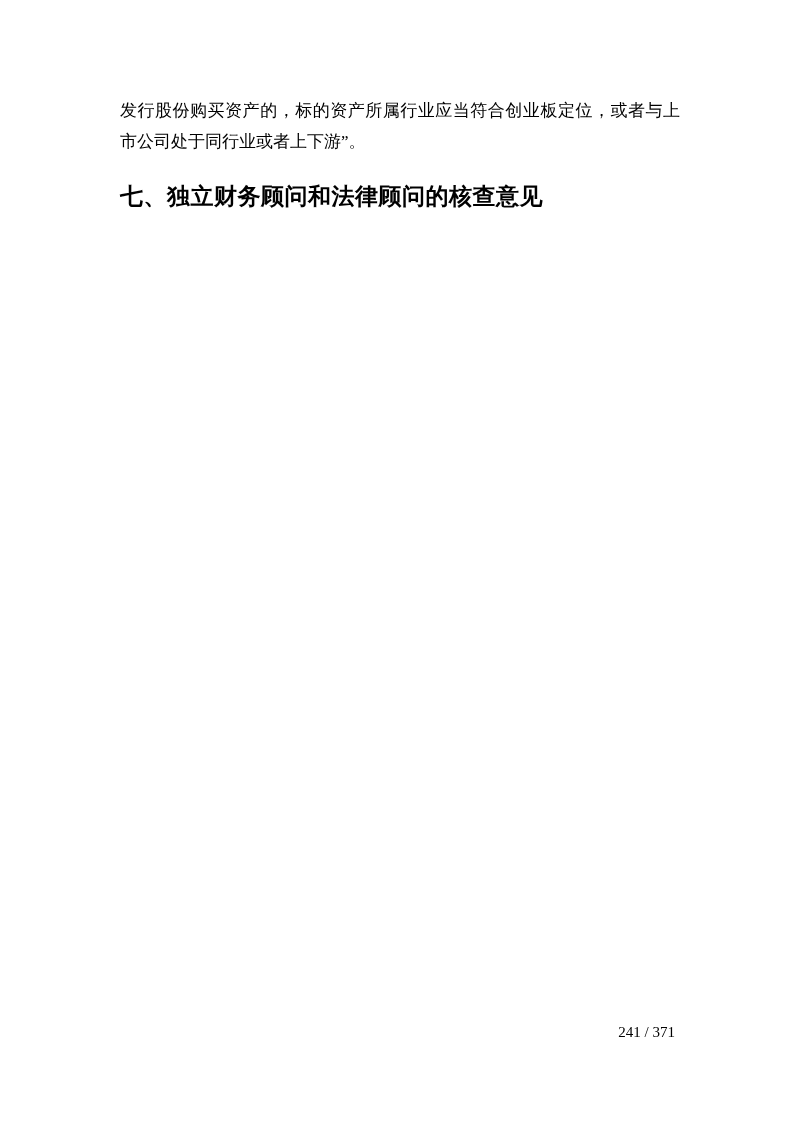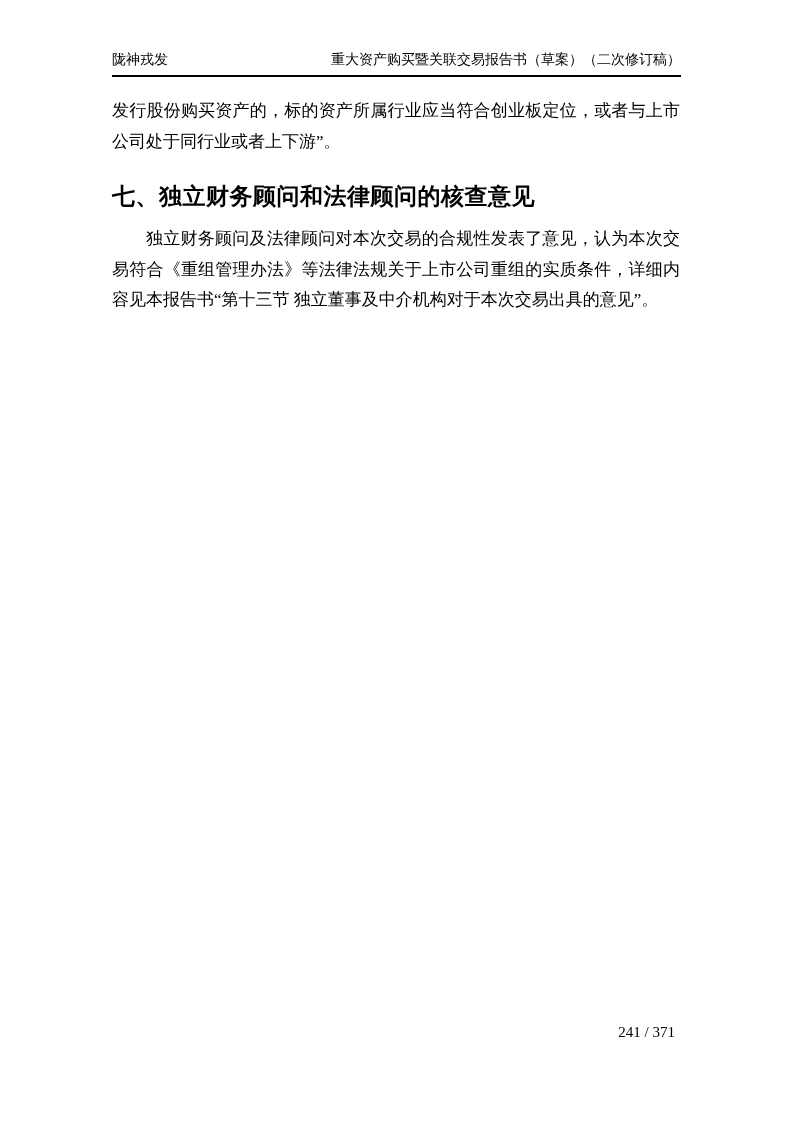--- a/index.html
+++ b/index.html
@@ -26,21 +26,21 @@
     align-items: flex-end;
     font-size: 14px;
     line-height: 16px;
     padding-bottom: 7px;
     border-bottom: 2px solid #000000;
   }
   .header .left-title { white-space: nowrap; }
   .header .right-title { white-space: nowrap; }
   .content {
     position: absolute;
-    left: 112px;
+    left: 120px;
     right: 113px;
     top: 96px;
     font-size: 17px;
     line-height: 30.5px;
     text-align: justify;
     text-justify: inter-ideograph;
   }
   .content p {
     margin: 0 0 12px 0;
     text-indent: 2em;
@@ -65,28 +65,23 @@
     font-size: 15px;
     font-weight: 400;
     font-family: "Liberation Serif", "DejaVu Serif", serif;
   }
 </style>
 </head>
 <body>
 
 <div class="page">
 
-  <div class="header">
-    <span class="left-title">陇神戎发</span>
-    <span class="right-title">重大资产购买暨关联交易报告书（草案）（二次修订稿）</span>
-  </div>
 
   <div class="content">
     <p class="no-indent">发行股份购买资产的，标的资产所属行业应当符合创业板定位，或者与上市公司处于同行业或者上下游”。</p>
     <h2>七、独立财务顾问和法律顾问的核查意见</h2>
-    <p>独立财务顾问及法律顾问对本次交易的合规性发表了意见，认为本次交易符合《重组管理办法》等法律法规关于上市公司重组的实质条件，详细内容见本报告书“第十三节 独立董事及中介机构对于本次交易出具的意见”。</p>
   </div>
 
   <div class="footer">
     <span>241 / 371</span>
   </div>
 
 </div>
 
 </body></html>

